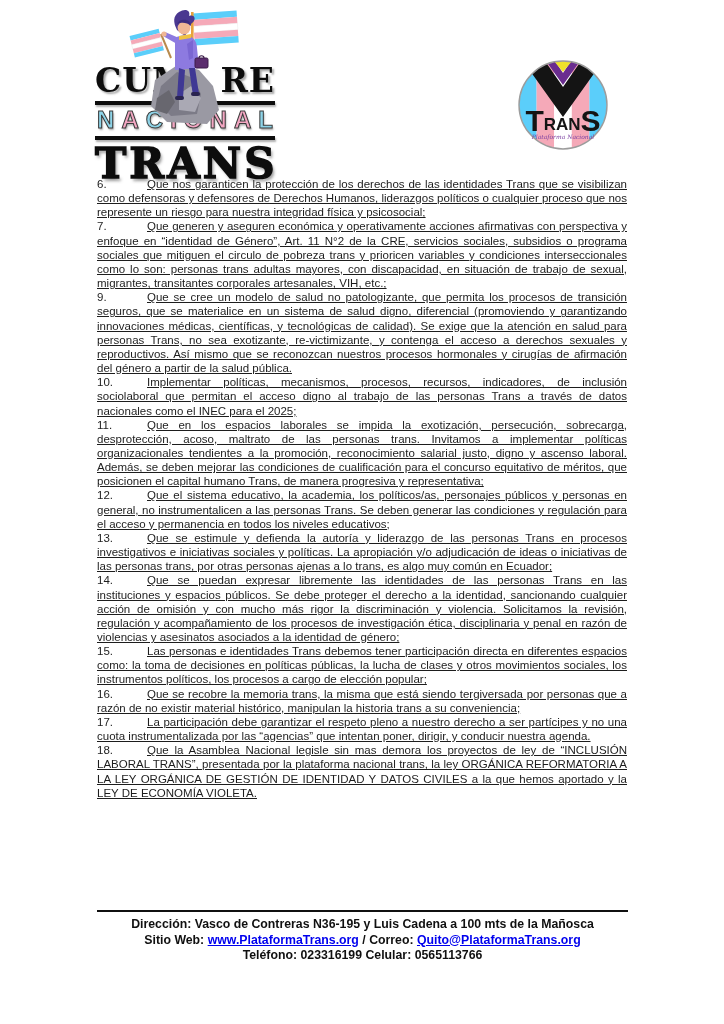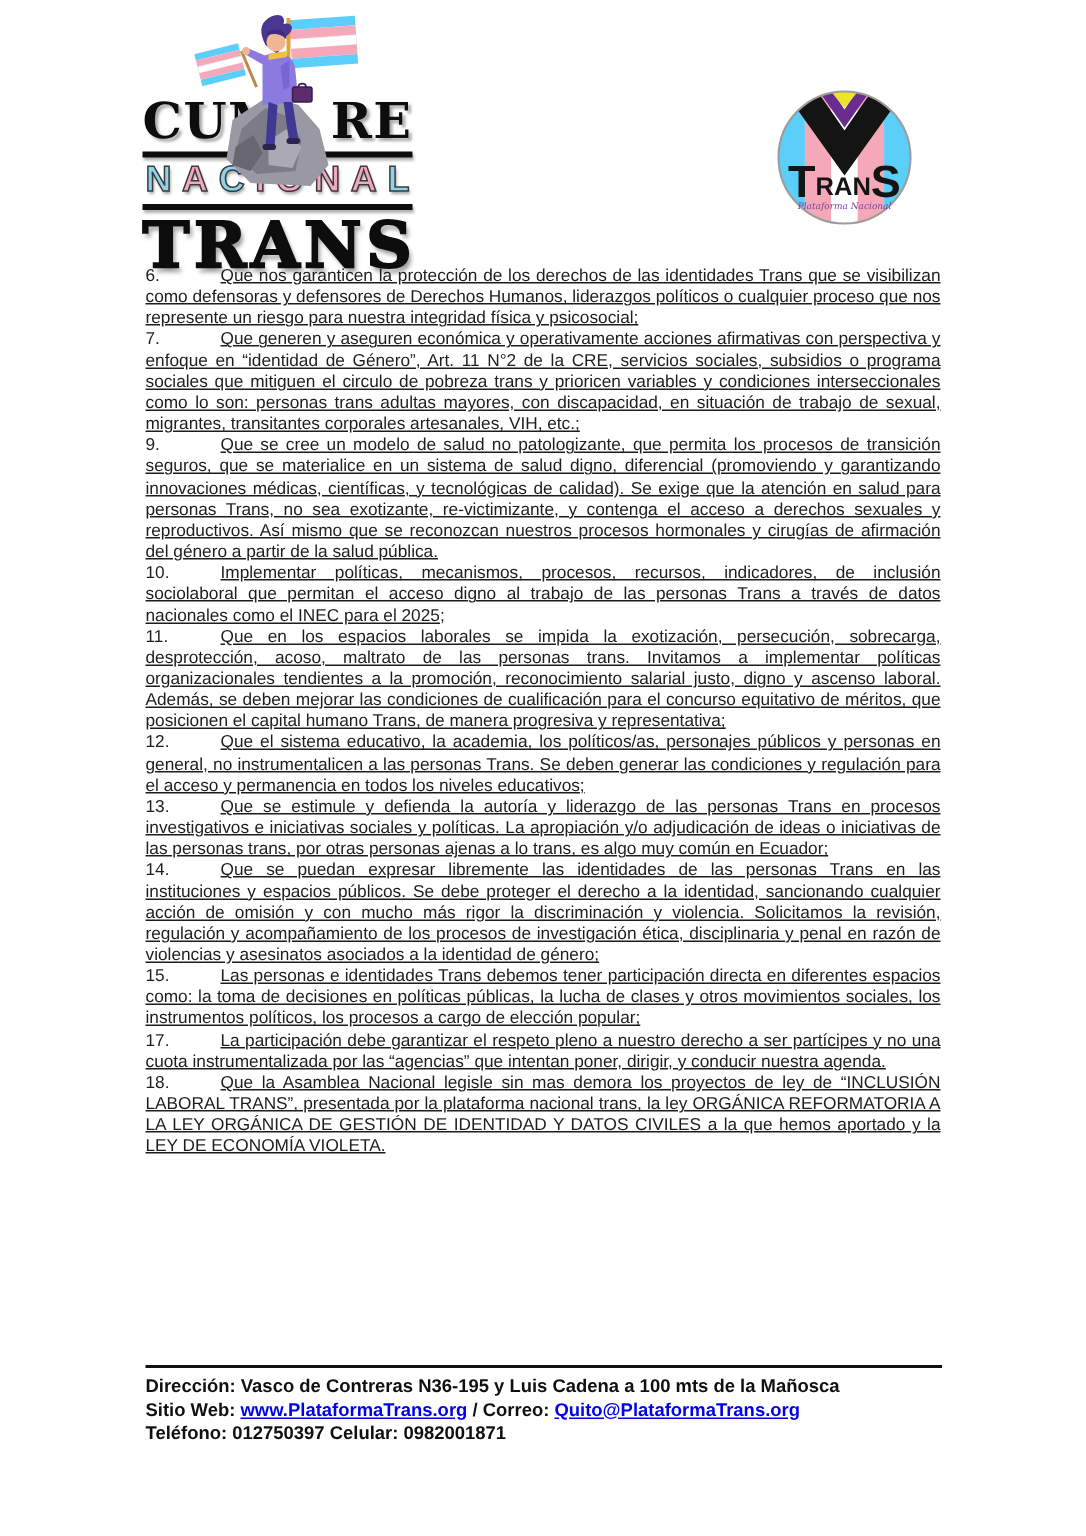--- a/index.html
+++ b/index.html
@@ -59,20 +59,21 @@
     font-size:11.5px;line-height:14.15px;color:var(--ink);text-decoration:underline;
   }
   .item{margin:0;}
   .item .num{display:inline-block;width:50px;}
 
   
   .footer{
     position:absolute;left:97px;top:910px;width:531px;
     border-top:2.5px solid #101010;
     padding-top:5px;
+    text-align:center;
     font-weight:bold;font-size:12.3px;line-height:15.5px;color:#101010;
   }
   .footer a{color:var(--link-blue);font-weight:bold;}
 </style>
 </head>
 <body>
 
 <div class="page">
 
   <div class="logo-left">
@@ -189,27 +190,28 @@
     <p class="item"><span class="num">11.</span><span class="txt">Que en los espacios laborales se impida la exotización, persecución, sobrecarga, desprotección, acoso, maltrato de las personas trans. Invitamos a implementar políticas organizacionales tendientes a la promoción, reconocimiento salarial justo, digno y ascenso laboral. Además, se deben mejorar las condiciones de cualificación para el concurso equitativo de méritos, que posicionen el capital humano Trans, de manera progresiva y representativa;</span></p>
 
     <p class="item"><span class="num">12.</span><span class="txt">Que el sistema educativo, la academia, los políticos/as, personajes públicos y personas en general, no instrumentalicen a las personas Trans. Se deben generar las condiciones y regulación para el acceso y permanencia en todos los niveles educativos;</span></p>
 
     <p class="item"><span class="num">13.</span><span class="txt">Que se estimule y defienda la autoría y liderazgo de las personas Trans en procesos investigativos e iniciativas sociales y políticas. La apropiación y/o adjudicación de ideas o iniciativas de las personas trans, por otras personas ajenas a lo trans, es algo muy común en Ecuador;</span></p>
 
     <p class="item"><span class="num">14.</span><span class="txt">Que se puedan expresar libremente las identidades de las personas Trans en las instituciones y espacios públicos. Se debe proteger el derecho a la identidad, sancionando cualquier acción de omisión y con mucho más rigor la discriminación y violencia. Solicitamos la revisión, regulación y acompañamiento de los procesos de investigación ética, disciplinaria y penal en razón de violencias y asesinatos asociados a la identidad de género;</span></p>
 
     <p class="item"><span class="num">15.</span><span class="txt">Las personas e identidades Trans debemos tener participación directa en diferentes espacios como: la toma de decisiones en políticas públicas, la lucha de clases y otros movimientos sociales, los instrumentos políticos, los procesos a cargo de elección popular;</span></p>
 
+    <p class="item"><span class="num">16.</span><span class="txt">Que se recobre la memoria trans, la misma que está siendo tergiversada por personas que a razón de no existir material histórico, manipulan la historia trans a su conveniencia;</span></p>
 
     <p class="item"><span class="num">17.</span><span class="txt">La participación debe garantizar el respeto pleno a nuestro derecho a ser partícipes y no una cuota instrumentalizada por las “agencias” que intentan poner, dirigir, y conducir nuestra agenda.</span></p>
 
     <p class="item"><span class="num">18.</span><span class="txt">Que la Asamblea Nacional legisle sin mas demora los proyectos de ley de “INCLUSIÓN LABORAL TRANS”, presentada por la plataforma nacional trans, la ley ORGÁNICA REFORMATORIA A LA LEY ORGÁNICA DE GESTIÓN DE IDENTIDAD Y DATOS CIVILES a la que hemos aportado y la LEY DE ECONOMÍA VIOLETA.</span></p>
   </div>
 
   <div class="footer">
     <div>Dirección: Vasco de Contreras N36-195 y Luis Cadena a 100 mts de la Mañosca</div>
     <div>
       <span>Sitio Web: </span><a href="#">www.PlataformaTrans.org</a><span> / Correo: </span><a href="#">Quito@PlataformaTrans.org</a>
     </div>
-    <div>Teléfono: 012750397 Celular: 0982001871</div>
+    <div>Teléfono: 023316199 Celular: 0565113766</div>
   </div>
 
 </div>
 
 </body></html>

